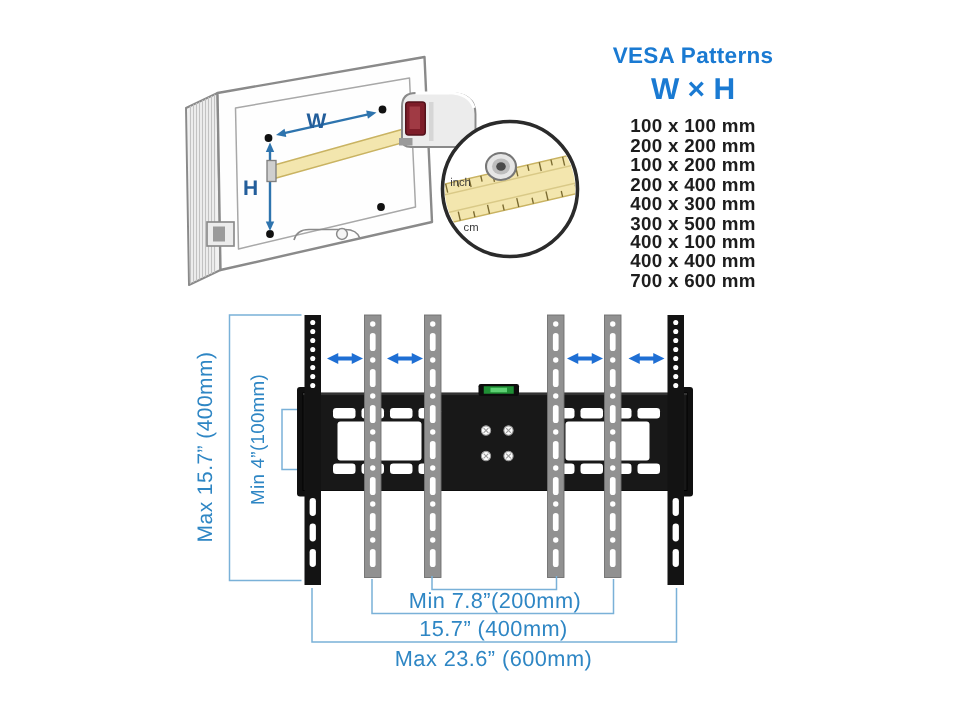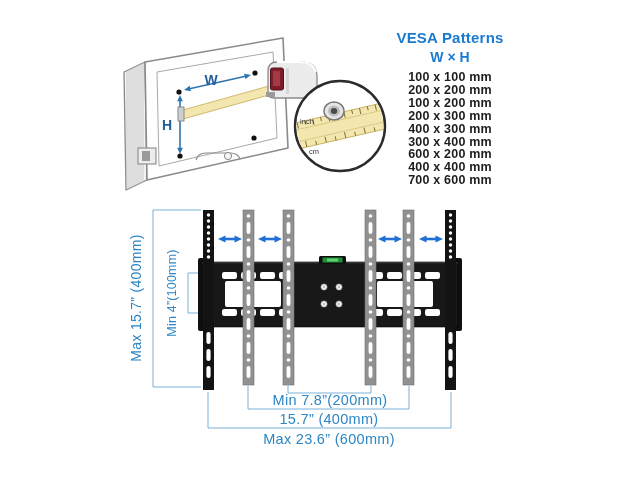--- a/index.html
+++ b/index.html
@@ -2,23 +2,23 @@
 <html><head>
 <meta charset="utf-8">
 <style>
   html,body{margin:0;padding:0;background:#ffffff;}
   .stage{position:relative;width:640px;height:480px;background:#ffffff;overflow:hidden;
          font-family:"Liberation Sans", sans-serif;}
   svg{display:block;}
   svg text{font-family:"Liberation Sans", sans-serif;}
 
   
-  .vesa{position:absolute;left:380px;top:29px;width:140px;text-align:center;}
+  .vesa{position:absolute;left:392px;top:29px;width:140px;text-align:center;}
   .vesa-title{font-size:15px;font-weight:bold;color:#1a7ad2;letter-spacing:.2px;}
-  .vesa-subtitle{font-size:14px;font-weight:bold;color:#1a7ad2;margin-top:3px;}
+  .vesa-subtitle{font-size:20px;font-weight:bold;color:#1a7ad2;margin-top:3px;}
   .vesa-list{display:inline-block;text-align:center;margin-top:6px;
              font-size:12.5px;line-height:12.9px;color:#1d1d1d;font-weight:600;letter-spacing:.2px;}
 
   
   .dim-label{fill:#2e86c4;font-size:14px;letter-spacing:.3px;}
   .dim-label-sm{fill:#2e86c4;font-size:12.5px;letter-spacing:.2px;}
   .dim-label-b{fill:#2e86c4;font-size:14.5px;letter-spacing:.3px;}
   .tv-label{fill:#235e9b;font-size:14px;font-weight:bold;}
   .inset-label{fill:#3a3a3a;font-size:7.5px;}
 </style>
@@ -138,24 +138,24 @@
     </g>
   </svg>
 
   <div class="vesa">
     <div class="vesa-title">VESA Patterns</div>
     <div class="vesa-subtitle">W × H</div>
     <div class="vesa-list">
       <div>100 x 100 mm</div>
       <div>200 x 200 mm</div>
       <div>100 x 200 mm</div>
-      <div>200 x 300 mm</div>
+      <div>200 x 400 mm</div>
       <div>400 x 300 mm</div>
-      <div>300 x 400 mm</div>
-      <div>600 x 200 mm</div>
+      <div>300 x 500 mm</div>
+      <div>400 x 100 mm</div>
       <div>400 x 400 mm</div>
       <div>700 x 600 mm</div>
     </div>
   </div>
 
   <svg style="position:absolute;left:125px;top:195px" width="398" height="265" viewBox="0 0 398 265">
     <defs>
 
       <g id="grail">
         <rect x="0" y="0" width="11" height="175" fill="#919191" stroke="#6f6f6f" stroke-width="0.6"></rect>

